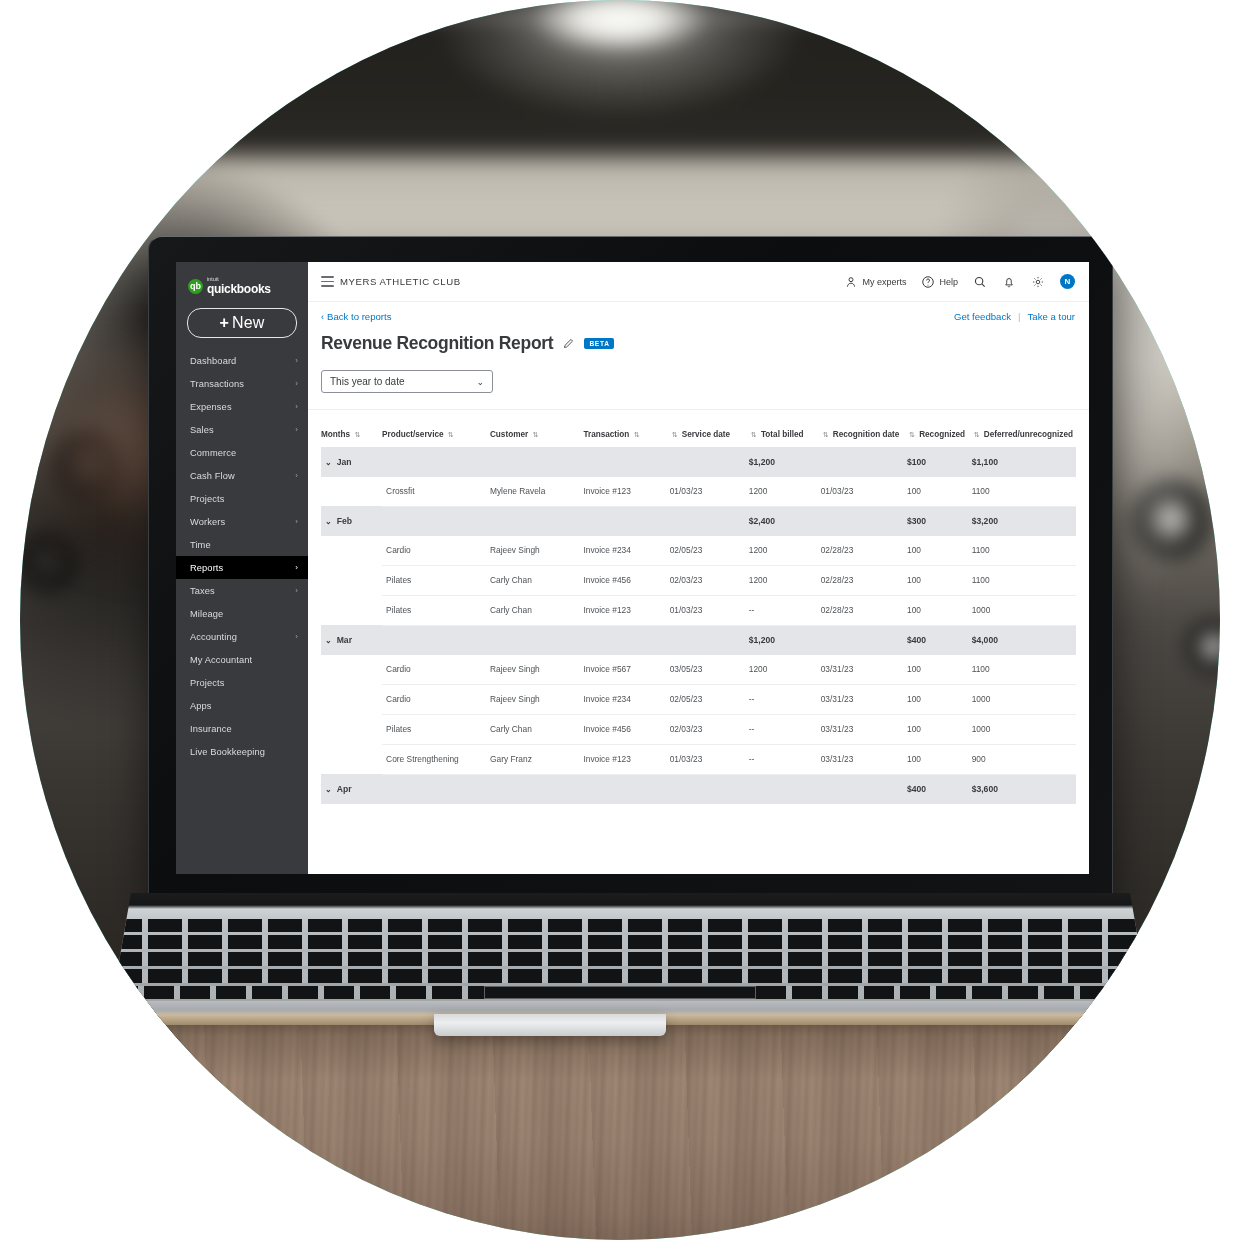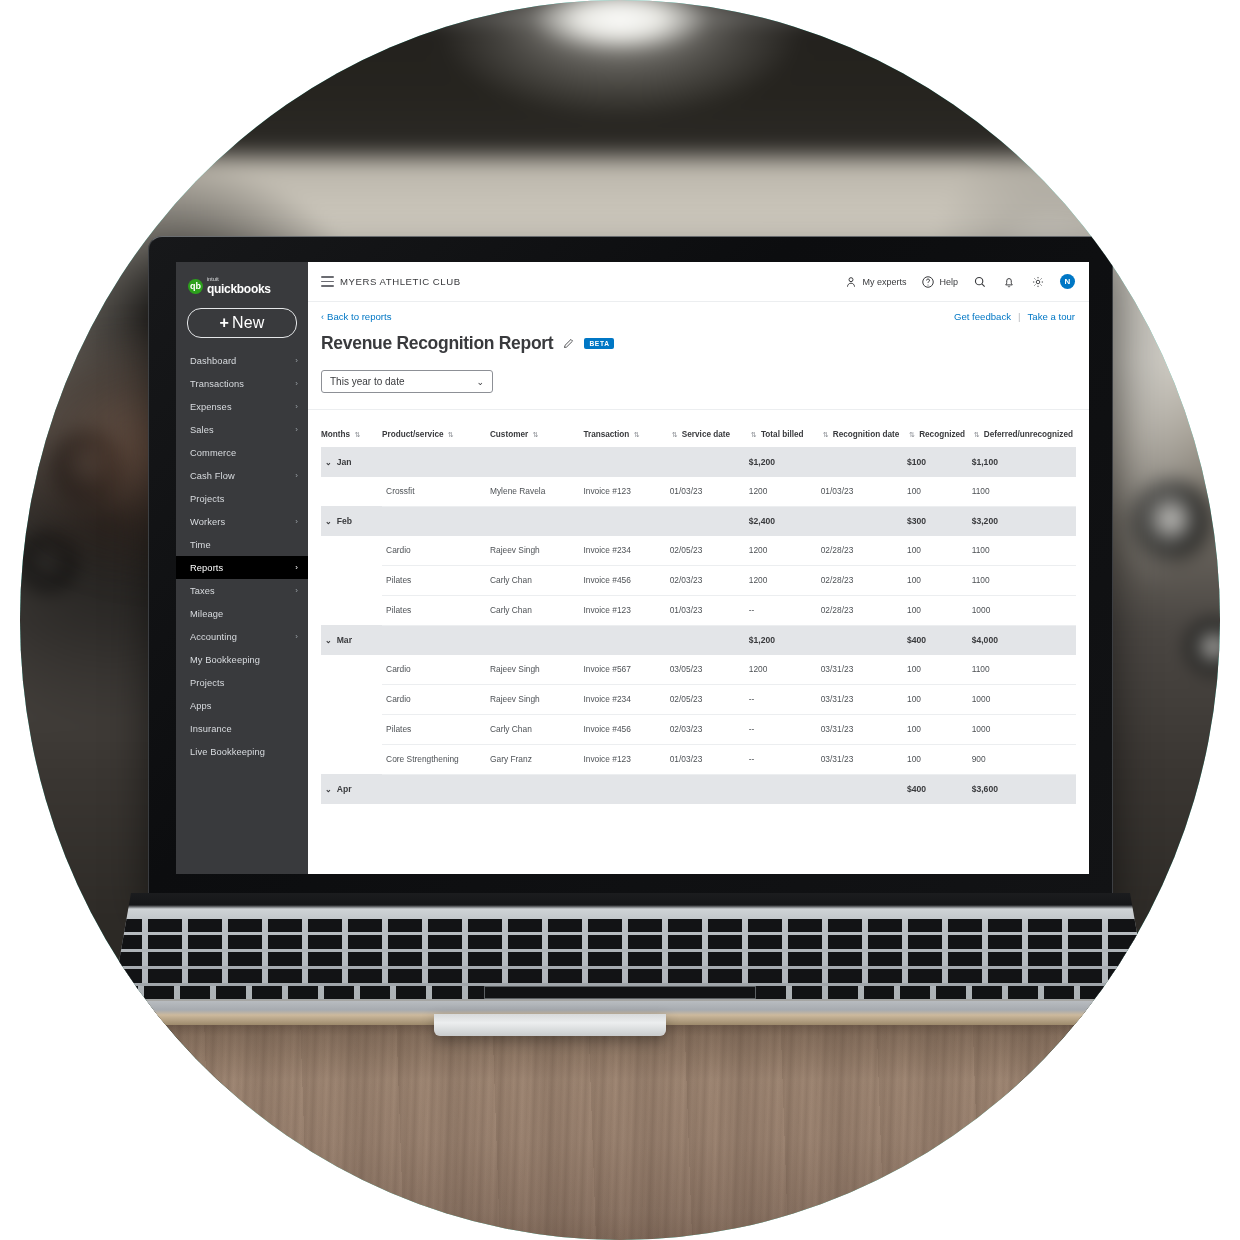--- a/index.html
+++ b/index.html
@@ -413,21 +413,21 @@
                 </div>
                 <div class="nav-item">
                   <span>Mileage</span>
                   <span class="nav-chev"></span>
                 </div>
                 <div class="nav-item">
                   <span>Accounting</span>
                   <span class="nav-chev">›</span>
                 </div>
                 <div class="nav-item">
-                  <span>My Bookkeeping</span>
+                  <span>My Accountant</span>
                   <span class="nav-chev"></span>
                 </div>
                 <div class="nav-item">
                   <span>Projects</span>
                   <span class="nav-chev"></span>
                 </div>
                 <div class="nav-item">
                   <span>Apps</span>
                   <span class="nav-chev"></span>
                 </div>

